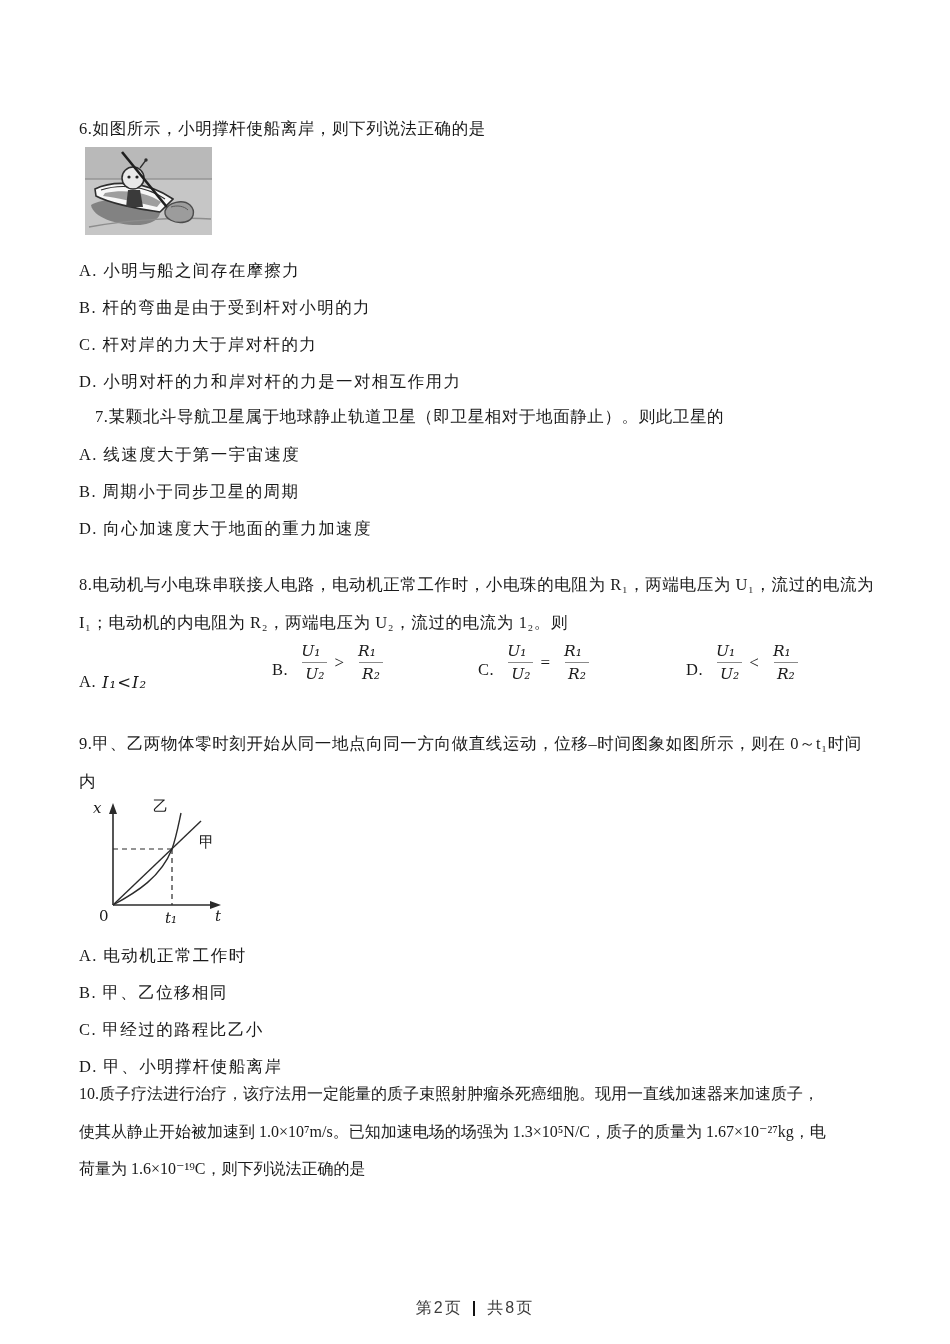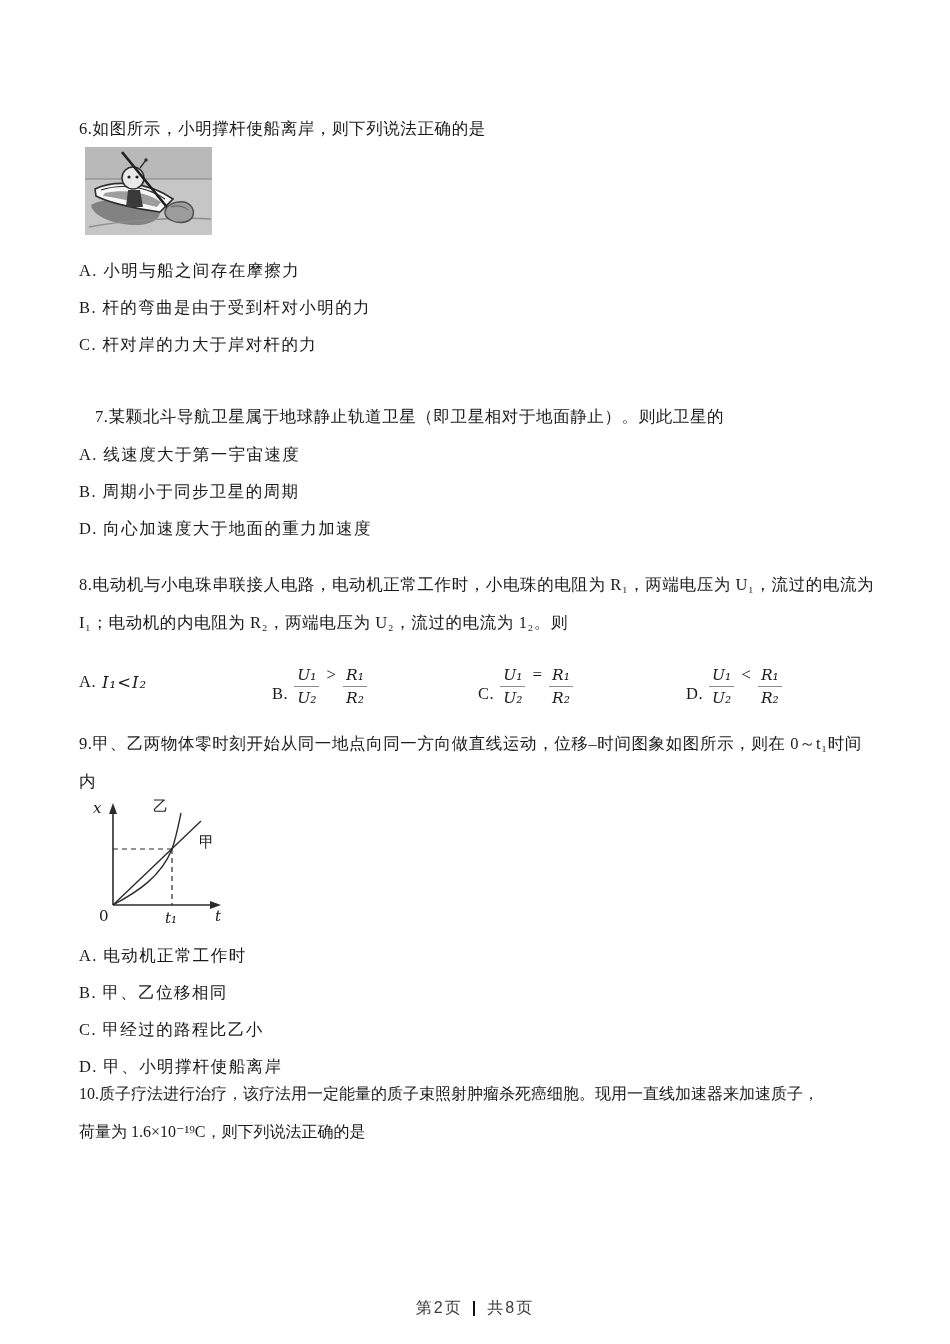--- a/index.html
+++ b/index.html
@@ -21,22 +21,22 @@
   
   #q6-fig{position:absolute;left:85px;top:147px;width:127px;height:88px;}
 
   
   #q8-opts{position:absolute;left:0;top:638px;width:950px;height:72px;}
   .opt8{position:absolute;display:flex;align-items:center;gap:6px;}
   .opt8 .lbl{align-self:flex-end;padding-bottom:6px;letter-spacing:0.5px;}
   .expr{font-style:italic;font-family:"DejaVu Serif",serif;letter-spacing:1px;}
   .fr{display:inline-flex;flex-direction:column;align-items:center;
       font-style:italic;font-family:"DejaVu Serif",serif;font-size:15.5px;line-height:1.45;}
-  .fr .den{border-top:1.5px solid #8a8a8a;padding:0 3px;}
-  .fr .num{padding:0 3px;margin-top:24px;}
+  .fr .den{border-top:1.5px solid #8a8a8a;padding:0 3px;margin-left:8px;}
+  .fr .num{padding:0 3px;}
   .op{font-size:17px;padding:0 1px;}
   #o8a{left:79px;top:34px;}
   #o8b{left:272px;top:2px;}
   #o8c{left:478px;top:2px;}
   #o8d{left:686px;top:2px;}
 
   
   #q9-graph{position:absolute;left:75px;top:797px;}
   .ax{stroke:#2b2b2b;stroke-width:1.6;fill:none;}
   .curve{stroke:#2b2b2b;stroke-width:1.4;fill:none;}
@@ -81,20 +81,21 @@
     <circle cx="61" cy="13" r="1.7" fill="#2e2e2e"></circle>
     <line x1="37" y1="5" x2="90" y2="70" stroke="#1f1f1f" stroke-width="2.6"></line>
     <path d="M80,64 C83,55 98,52 105,58 C111,64 109,73 100,75 C90,77 79,72 80,64 Z" fill="#9c9c9c" stroke="#4c4c4c" stroke-width="1.4"></path>
     <path d="M86,60 C92,58 99,59 103,63" fill="none" stroke="#5a5a5a" stroke-width="1"></path>
   </svg>
 
   <ul class="block opts" id="q6-opts">
     <li>A. 小明与船之间存在摩擦力</li>
     <li>B. 杆的弯曲是由于受到杆对小明的力</li>
     <li>C. 杆对岸的力大于岸对杆的力</li>
+    <li>D. 小明对杆的力和岸对杆的力是一对相互作用力</li>
   </ul>
 
   <div class="block line" id="q7-stem">7.某颗北斗导航卫星属于地球静止轨道卫星（即卫星相对于地面静止）。则此卫星的</div>
   <ul class="block opts" id="q7-opts">
     <li>A. 线速度大于第一宇宙速度</li>
     <li>B. 周期小于同步卫星的周期</li>
     <li>D. 向心加速度大于地面的重力加速度</li>
   </ul>
 
   <div class="block" id="q8-stem">
@@ -169,20 +170,21 @@
 
   <ul class="block opts" id="q9-opts">
     <li>A. 电动机正常工作时</li>
     <li>B. 甲、乙位移相同</li>
     <li>C. 甲经过的路程比乙小</li>
     <li>D. 甲、小明撑杆使船离岸</li>
   </ul>
 
   <div class="block" id="q10-stem">
     <div class="line tight">10.质子疗法进行治疗，该疗法用一定能量的质子束照射肿瘤杀死癌细胞。现用一直线加速器来加速质子，</div>
+    <div class="line tight">使其从静止开始被加速到 1.0×10⁷m/s。已知加速电场的场强为 1.3×10⁵N/C，质子的质量为 1.67×10⁻²⁷kg，电</div>
     <div class="line tight">荷量为 1.6×10⁻¹⁹C，则下列说法正确的是</div>
   </div>
 
   <div id="footer">
     <span>第2页</span><span class="sep">|</span><span>共8页</span>
   </div>
 
 </div>
 
 </body></html>

